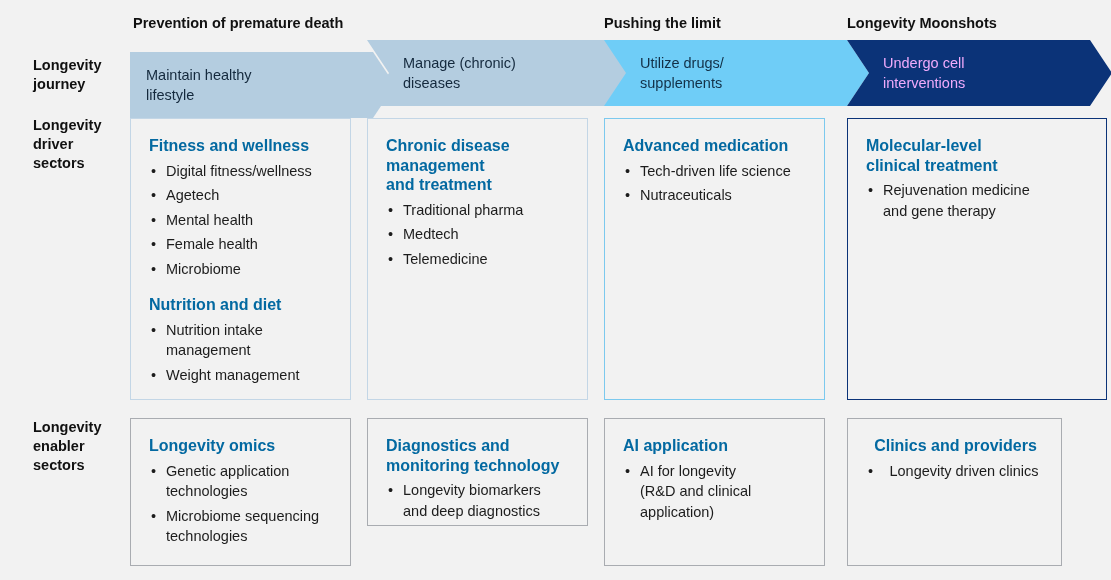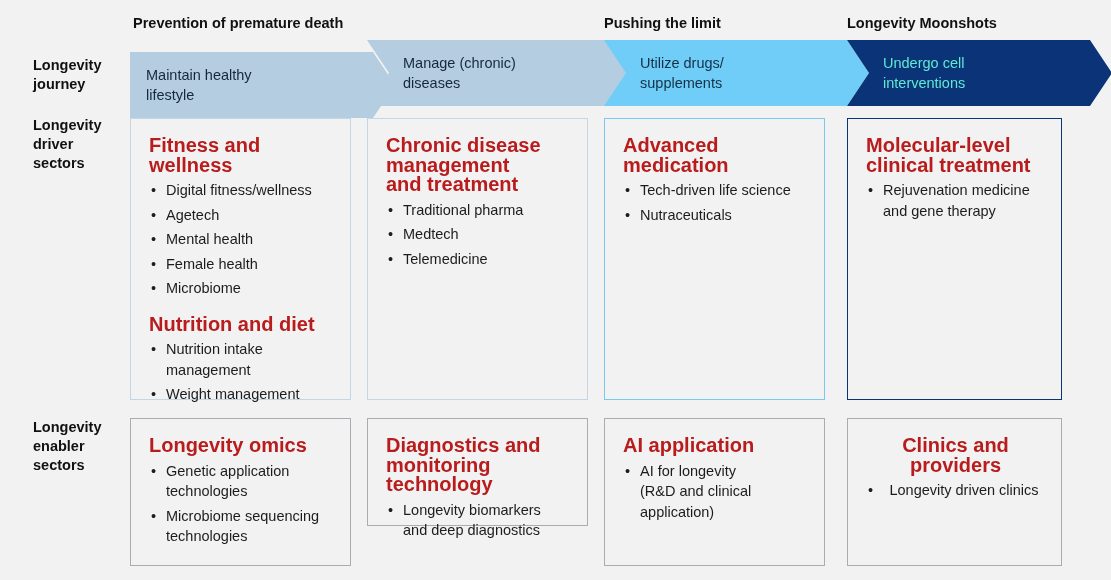--- a/index.html
+++ b/index.html
@@ -66,23 +66,23 @@
   
   .card {
     position: absolute;
     box-sizing: border-box;
     background: #f2f2f2;
     border: 1px solid #c9ccd1;
     padding: 17px 16px 12px 18px;
   }
   .card-title {
     font-weight: bold;
-    font-size: 20px;
+    font-size: 16px;
     line-height: 19.5px;
-    color: #b91c1c;
+    color: #0369a1;
     margin: 0 0 5px 0;
     white-space: pre-line;
   }
   .card-title.spaced {
     margin-top: 16px;
   }
   .bullets {
     list-style: none;
     margin: 0;
     padding: 0;
@@ -131,21 +131,21 @@
     </div>
     <div class="arrow" style="left: 367px; width: 265px; background: rgb(180, 205, 224); clip-path: polygon(0px 0px, 243px 0px, 265px 50%, 243px 100%, 0px 100%, 22px 50%); padding-left: 36px;">
       <div class="arrow-label" style="color: rgb(20, 41, 61);">Manage (chronic)
 diseases</div>
     </div>
     <div class="arrow" style="left: 604px; width: 265px; background: rgb(111, 205, 247); clip-path: polygon(0px 0px, 243px 0px, 265px 50%, 243px 100%, 0px 100%, 22px 50%); padding-left: 36px;">
       <div class="arrow-label" style="color: rgb(18, 48, 71);">Utilize drugs/
 supplements</div>
     </div>
     <div class="arrow" style="left: 847px; width: 265px; background: rgb(11, 51, 120); clip-path: polygon(0px 0px, 243px 0px, 265px 50%, 243px 100%, 0px 100%, 22px 50%); padding-left: 36px;">
-      <div class="arrow-label" style="color: #5eead4;">Undergo cell
+      <div class="arrow-label" style="color: #f0abfc;">Undergo cell
 interventions</div>
     </div>
   </div>
 
 <div id="driver-row">
     <div class="card" style="left: 130px; top: 118px; width: 221px; height: 282px; border-color: rgb(195, 214, 230);">
       <div class="card-title">Fitness and wellness</div>
       <ul class="bullets">
         <li>Digital fitness/wellness</li>
         <li>Agetech</li>
@@ -170,21 +170,21 @@
         <li>Telemedicine</li>
       </ul>
     </div>
     <div class="card" style="left: 604px; top: 118px; width: 221px; height: 282px; border-color: rgb(124, 201, 238);">
       <div class="card-title">Advanced medication</div>
       <ul class="bullets">
         <li>Tech-driven life science</li>
         <li>Nutraceuticals</li>
       </ul>
     </div>
-    <div class="card" style="left: 847px; top: 118px; width: 215px; height: 282px; border-color: rgb(11, 51, 120);">
+    <div class="card" style="left: 847px; top: 118px; width: 260px; height: 282px; border-color: rgb(11, 51, 120);">
       <div class="card-title">Molecular-level
 clinical treatment</div>
       <ul class="bullets">
         <li>Rejuvenation medicine
 and gene therapy</li>
       </ul>
     </div>
   </div>
 
 <div id="enabler-row">

